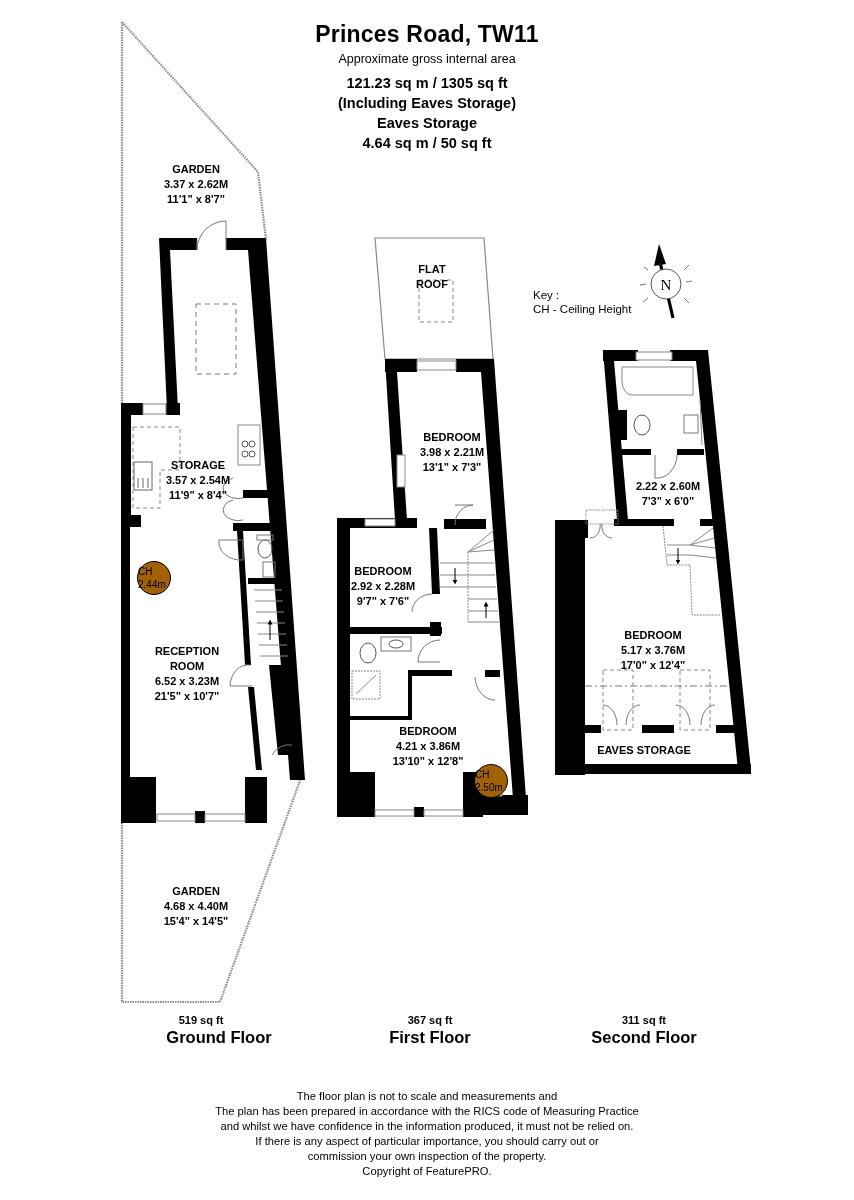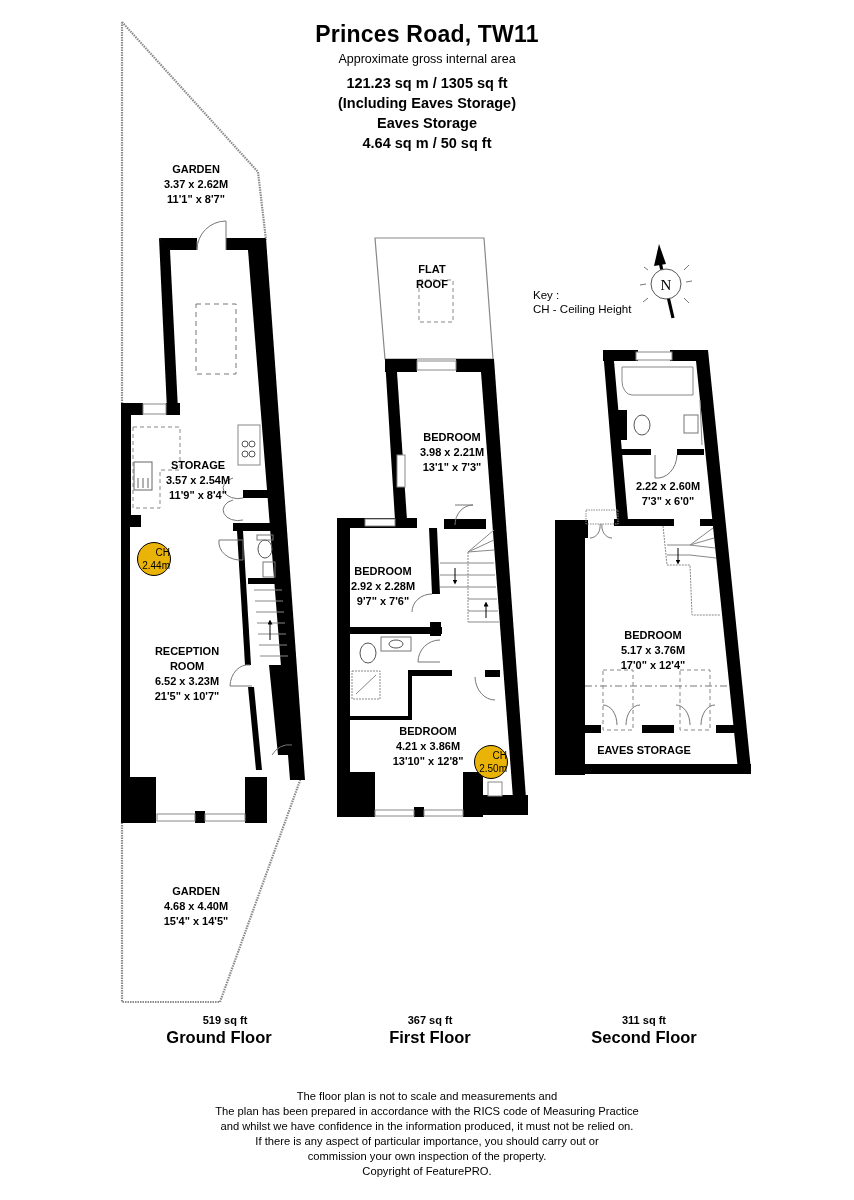--- a/index.html
+++ b/index.html
@@ -8,22 +8,22 @@
     #plan { position: absolute; left: 0; top: 0; }
     .t { position: absolute; left: 0; width: 854px; text-align: center; white-space: nowrap; }
     .title { top: 21px; font-size: 23px; font-weight: bold; letter-spacing: 0.2px; }
     .subtitle { top: 52px; font-size: 12.5px; }
     .area { font-size: 14.5px; font-weight: bold; }
     .a1 { top: 75px; } .a2 { top: 95px; } .a3 { top: 115px; } .a4 { top: 135px; }
     .room-label { position: absolute; text-align: center; font-weight: bold; font-size: 11px;
                   line-height: 15px; transform: translateX(-50%); white-space: nowrap; }
     .room-label span { display: block; }
     .ch-badge { position: absolute; width: 34px; height: 34px; border: 1.4px solid #000; border-radius: 50%;
-                background: #eab308; font-size: 10px; text-align: right; line-height: 13px;
-                box-sizing: border-box; padding-top: 3px; }
+                background: #a16207; font-size: 10px; text-align: left; line-height: 13px;
+                box-sizing: border-box; padding-top: 3px; margin-top: 19px; }
     .key { position: absolute; left: 533px; top: 272px; font-size: 11.5px; line-height: 14px; margin-top: 16px; }
     .floor-sqft { position: absolute; font-size: 11px; font-weight: bold; transform: translateX(-50%); white-space: nowrap; }
     .floor-name { position: absolute; font-size: 16.5px; font-weight: bold; transform: translateX(-50%); white-space: nowrap; }
     .disclaimer { position: absolute; left: 0; width: 854px; top: 1089px; text-align: center;
                   font-size: 11.2px; line-height: 15px; }
     .disclaimer div { white-space: nowrap; }
   </style>
 </head>
 <body>
 
@@ -300,21 +300,21 @@
 </div>
 <div class="room-label" style="left:653px; top:628px;">
   <span>BEDROOM</span>
   <span>5.17 x 3.76M</span>
   <span>17'0" x 12'4"</span>
 </div>
 <div class="room-label" style="left:644px; top:743px;">
   <span>EAVES STORAGE</span>
 </div>
 
-<div class="floor-sqft" style="left:225px; top:1014px;">519 sq ft</div>
+<div class="floor-sqft" style="left:201px; top:1014px;">519 sq ft</div>
 <div class="floor-name" style="left:219px; top:1028px;">Ground Floor</div>
 <div class="floor-sqft" style="left:430px; top:1014px;">367 sq ft</div>
 <div class="floor-name" style="left:430px; top:1028px;">First Floor</div>
 <div class="floor-sqft" style="left:644px; top:1014px;">311 sq ft</div>
 <div class="floor-name" style="left:644px; top:1028px;">Second Floor</div>
 
 <div class="disclaimer">
   <div>The floor plan is not to scale and measurements and</div>
   <div>The plan has been prepared in accordance with the RICS code of Measuring Practice</div>
   <div>and whilst we have confidence in the information produced, it must not be relied on.</div>

